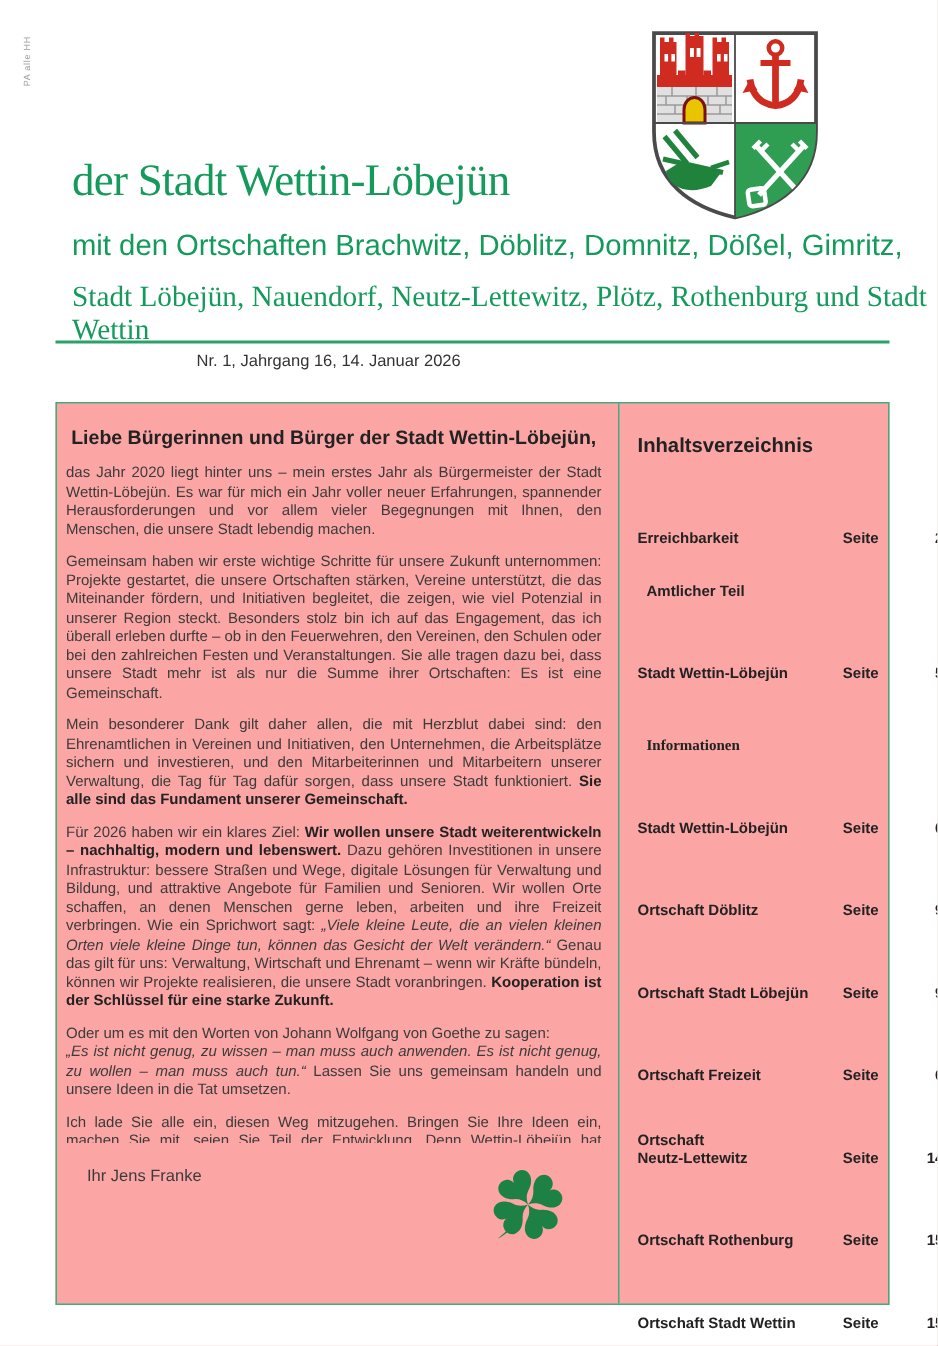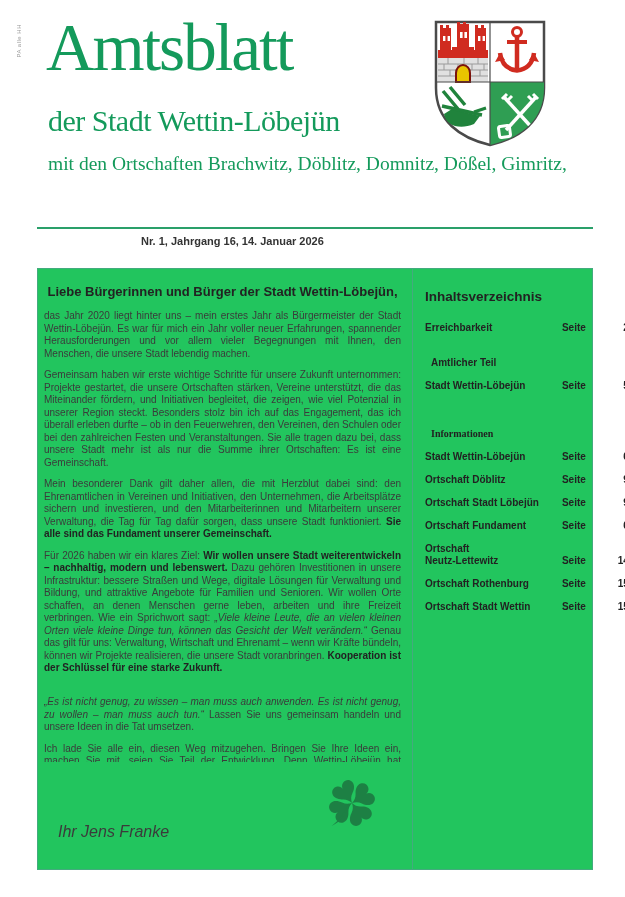--- a/index.html
+++ b/index.html
@@ -6,66 +6,66 @@
   .page{position:relative;width:625px;height:897px;background:#ffffff;overflow:hidden;
         font-family:"Liberation Sans",sans-serif;}
 
   
   .edge-note{position:absolute;left:16px;top:24px;font-size:6px;color:#9a9a9a;
              writing-mode:vertical-rl;transform:rotate(180deg);letter-spacing:.5px;}
   .mast-title{position:absolute;left:46px;top:14px;margin:0;font-family:"Liberation Serif",serif;
               font-weight:400;font-size:67px;line-height:1;color:#149a5b;letter-spacing:-2px;}
   .mast-sub{position:absolute;left:48px;top:104px;font-family:"Liberation Serif",serif;
             font-size:30px;color:#149a5b;letter-spacing:-.5px;text-align:center;}
-  .mast-line1{position:absolute;left:48px;top:153px;font-family:Liberation Serif, serif;
+  .mast-line1{position:absolute;left:48px;top:153px;font-family:Liberation Sans, sans-serif;
               font-size:19.5px;color:#149a5b;}
   .mast-line2{position:absolute;left:48px;top:188px;font-family:"Liberation Serif",serif;
               font-size:19.5px;color:#149a5b;}
   .coat{position:absolute;left:430px;top:16px;width:120px;height:134px;}
 
   
   .rule{position:absolute;left:37px;top:227px;width:556px;height:2px;background:#2aa06a;}
-  .issue-line{position:absolute;left:141px;top:235px;font-size:11px;font-weight:bold;color:#333;}
+  .issue-line{position:absolute;left:131px;top:235px;font-size:11px;font-weight:normal;color:#333;}
 
   
   .content-box{position:absolute;left:37px;top:268px;width:556px;height:602px;
-               border:1.5px solid #43ab7e;box-sizing:border-box;display:flex;background:#22c55e;}
+               border:1.5px solid #43ab7e;box-sizing:border-box;display:flex;background:#fca5a5;}
   .main-col{position:relative;width:375px;flex:none;border-right:1.5px solid #43ab7e;
             box-sizing:border-box;padding:15px 11px 0 6px;}
   .salutation{text-align:center;font-weight:bold;font-size:13px;color:#222;margin:0 0 11px 0;}
   .paragraphs{height:452px;overflow:hidden;}
   .body-p{font-size:10px;line-height:12.5px;text-align:justify;color:#3b3b3b;margin:0 0 9px 0;}
   .seg-b{font-weight:bold;color:#222;}
   .seg-i{font-style:italic;}
-  .signature{position:absolute;left:20px;top:508px;font-size:16px;font-style:italic;
-             color:#3b3b3b;line-height:14px;margin-top:48px;}
+  .signature{position:absolute;left:20px;top:508px;font-size:11px;
+             color:#3b3b3b;line-height:14px;}
   .clover{position:absolute;left:278px;top:494px;width:72px;height:80px;}
 
   
   .toc-col{flex:1;padding:20px 16px 0 12px;box-sizing:border-box;}
   .toc-title{font-size:13.5px;font-weight:bold;color:#222;margin:0 0 18px 0;}
   .toc-row{display:flex;align-items:flex-end;margin-bottom:11px;font-size:10px;
            font-weight:bold;color:#222;gap:23px;}
   .toc-label{flex:1;white-space:pre;line-height:12px;}
-  .toc-seite{width:30px;flex:none;line-height:12px;}
+  .toc-seite{width:30px;flex:none;line-height:12px;margin-top:32px;}
   .toc-num{width:14px;flex:none;text-align:right;line-height:12px;}
   .toc-heading{font-size:10px;font-weight:bold;color:#222;margin:0 0 12px 6px;}
   .toc-group-1 .toc-heading{margin-top:23px;}
   .toc-group-2 .toc-heading{margin-top:36px;font-family:Liberation Serif, serif;}
 </style>
 </head>
 <body>
 
 <div class="page">
 
   <div class="edge-note">PA alle HH</div>
 
-  <h1 class="mast-title">Amtsblatt</h1>
   <div class="mast-sub">der Stadt Wettin-Löbejün</div>
   <div class="mast-line1">mit den Ortschaften Brachwitz, Döblitz, Domnitz, Dößel, Gimritz,</div>
+  <div class="mast-line2">Stadt Löbejün, Nauendorf, Neutz-Lettewitz, Plötz, Rothenburg und Stadt Wettin</div>
 
   <svg class="coat" viewBox="0 0 120 134">
     <defs>
       <clipPath id="shieldClip">
         <path d="M6,6 H114 V72 C114,105 90,122 60,129 C30,122 6,105 6,72 Z"></path>
       </clipPath>
     </defs>
     <path d="M6,6 H114 V72 C114,105 90,122 60,129 C30,122 6,105 6,72 Z" fill="#ffffff" stroke="#4a4a4a" stroke-width="2.5"></path>
     <g clip-path="url(#shieldClip)">
 
@@ -124,21 +124,21 @@
 
   <div class="content-box">
 
     <div class="main-col">
       <div class="salutation">Liebe Bürgerinnen und Bürger der Stadt Wettin-Löbejün,</div>
       <div class="paragraphs">
           <p class="body-p"><span>das Jahr 2020 liegt hinter uns – mein erstes Jahr als Bürgermeister der Stadt Wettin-Löbejün. Es war für mich ein Jahr voller neuer Erfahrungen, spannender Herausforderungen und vor allem vieler Begegnungen mit Ihnen, den Menschen, die unsere Stadt lebendig machen.</span></p>
           <p class="body-p"><span>Gemeinsam haben wir erste wichtige Schritte für unsere Zukunft unternommen: Projekte gestartet, die unsere Ortschaften stärken, Vereine unterstützt, die das Miteinander fördern, und Initiativen begleitet, die zeigen, wie viel Potenzial in unserer Region steckt. Besonders stolz bin ich auf das Engagement, das ich überall erleben durfte – ob in den Feuerwehren, den Vereinen, den Schulen oder bei den zahlreichen Festen und Veranstaltungen. Sie alle tragen dazu bei, dass unsere Stadt mehr ist als nur die Summe ihrer Ortschaften: Es ist eine Gemeinschaft.</span></p>
           <p class="body-p"><span>Mein besonderer Dank gilt daher allen, die mit Herzblut dabei sind: den Ehrenamtlichen in Vereinen und Initiativen, den Unternehmen, die Arbeitsplätze sichern und investieren, und den Mitarbeiterinnen und Mitarbeitern unserer Verwaltung, die Tag für Tag dafür sorgen, dass unsere Stadt funktioniert. </span><span class="seg-b">Sie alle sind das Fundament unserer Gemeinschaft.</span></p>
           <p class="body-p"><span>Für 2026 haben wir ein klares Ziel: </span><span class="seg-b">Wir wollen unsere Stadt weiterentwickeln – nachhaltig, modern und lebenswert.</span><span> Dazu gehören Investitionen in unsere Infrastruktur: bessere Straßen und Wege, digitale Lösungen für Verwaltung und Bildung, und attraktive Angebote für Familien und Senioren. Wir wollen Orte schaffen, an denen Menschen gerne leben, arbeiten und ihre Freizeit verbringen. Wie ein Sprichwort sagt: </span><span class="seg-i">„Viele kleine Leute, die an vielen kleinen Orten viele kleine Dinge tun, können das Gesicht der Welt verändern.“</span><span> Genau das gilt für uns: Verwaltung, Wirtschaft und Ehrenamt – wenn wir Kräfte bündeln, können wir Projekte realisieren, die unsere Stadt voranbringen. </span><span class="seg-b">Kooperation ist der Schlüssel für eine starke Zukunft.</span></p>
-          <p class="body-p"><br><span class="seg-i">„Es ist nicht genug, zu wissen – man muss auch anwenden. Es ist nicht genug, zu wollen – man muss auch tun.“</span><span> Lassen Sie uns gemeinsam handeln und unsere Ideen in die Tat umsetzen.</span></p>
+          <p class="body-p"><span>Oder um es mit den Worten von Johann Wolfgang von Goethe zu sagen:</span><br><span class="seg-i">„Es ist nicht genug, zu wissen – man muss auch anwenden. Es ist nicht genug, zu wollen – man muss auch tun.“</span><span> Lassen Sie uns gemeinsam handeln und unsere Ideen in die Tat umsetzen.</span></p>
           <p class="body-p"><span>Ich lade Sie alle ein, diesen Weg mitzugehen. Bringen Sie Ihre Ideen ein, machen Sie mit, seien Sie Teil der Entwicklung. Denn Wettin-Löbejün hat Zukunft – und diese Zukunft gestalten wir zusammen.</span><br><br></p>
         </div>
 
       <svg class="clover" viewBox="0 0 100 100">
         <g fill="#1d8044" transform="rotate(12 50 50)">
           <g transform="rotate(45 50 50)">
             <path transform="translate(50,50) scale(0.62)" d="M0,0 C-2,-8 -6,-14 -13,-18 C-22,-23 -28,-32 -26,-40 C-24,-48 -16,-52 -8,-49 C-3,-47 0,-42 0,-38 C0,-42 3,-47 8,-49 C16,-52 24,-48 26,-40 C28,-32 22,-23 13,-18 C6,-14 2,-8 0,0 Z"></path>
           </g>
           <g transform="rotate(135 50 50)">
             <path transform="translate(50,50) scale(0.62)" d="M0,0 C-2,-8 -6,-14 -13,-18 C-22,-23 -28,-32 -26,-40 C-24,-48 -16,-52 -8,-49 C-3,-47 0,-42 0,-38 C0,-42 3,-47 8,-49 C16,-52 24,-48 26,-40 C28,-32 22,-23 13,-18 C6,-14 2,-8 0,0 Z"></path>
@@ -187,21 +187,21 @@
               <span class="toc-label">Ortschaft Döblitz</span>
               <span class="toc-seite">Seite</span>
               <span class="toc-num">9</span>
             </div>
             <div class="toc-row">
               <span class="toc-label">Ortschaft Stadt Löbejün</span>
               <span class="toc-seite">Seite</span>
               <span class="toc-num">9</span>
             </div>
             <div class="toc-row">
-              <span class="toc-label">Ortschaft Fundament</span>
+              <span class="toc-label">Ortschaft Freizeit</span>
               <span class="toc-seite">Seite</span>
               <span class="toc-num">6</span>
             </div>
             <div class="toc-row">
               <span class="toc-label">Ortschaft
 Neutz-Lettewitz</span>
               <span class="toc-seite">Seite</span>
               <span class="toc-num">14</span>
             </div>
             <div class="toc-row">

